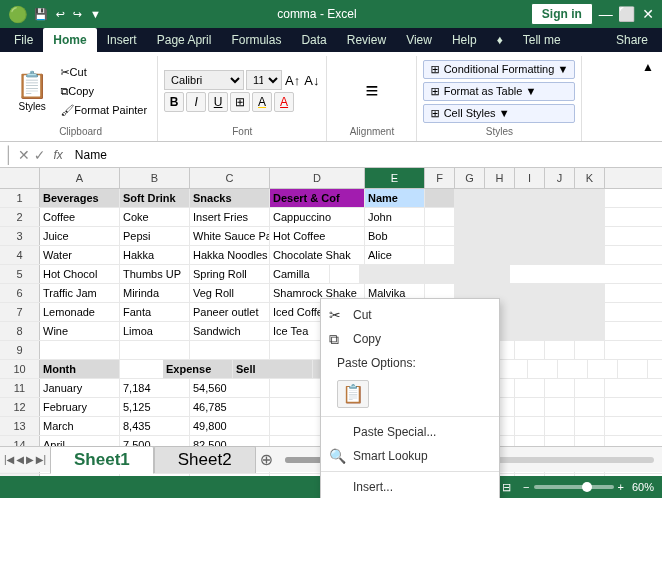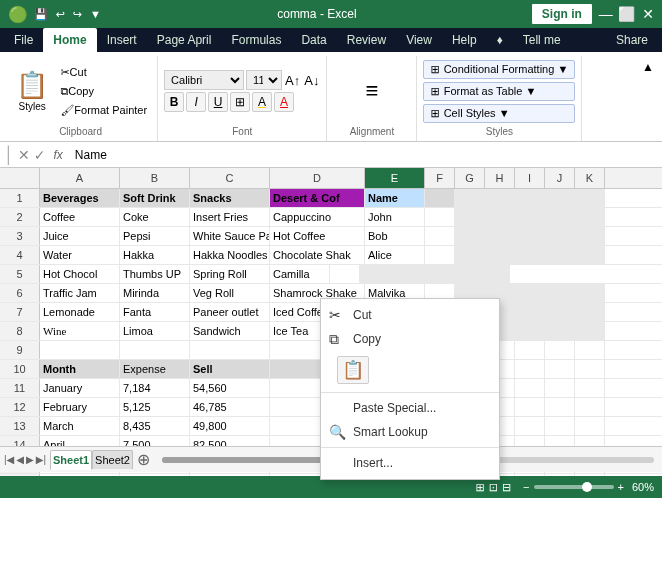--- a/index.html
+++ b/index.html
@@ -40,21 +40,21 @@
     
     .col-headers { display: flex; background: #f2f2f2; border-bottom: 1px solid #c8c8c8; }
     .corner-cell { width: 40px; min-width: 40px; border-right: 1px solid #c8c8c8; height: 20px; background: #f2f2f2; }
     .col-header { border-right: 1px solid #c8c8c8; height: 20px; display: flex; align-items: center; justify-content: center; font-size: 11px; color: #444; background: #f2f2f2; }
     .col-header.selected { background: #217346; color: #fff; }
 
     
     .grid-row { display: flex; border-bottom: 1px solid #e8e8e8; }
     .row-num { width: 40px; min-width: 40px; background: #f2f2f2; border-right: 1px solid #c8c8c8; display: flex; align-items: center; justify-content: center; font-size: 11px; color: #444; height: 18px; }
     .grid-cell { border-right: 1px solid #e8e8e8; height: 18px; font-size: 11px; padding: 0 3px; overflow: hidden; white-space: nowrap; display: flex; align-items: center; }
-    .sheet-tab { padding: 3px 2px; background: #e0e0e0; border: 1px solid #c0c0c0; border-bottom: none; font-size: 11px; cursor: pointer; border-radius: 2px 2px 0 0; }
+    .sheet-tab { padding: 3px 23px; background: #e0e0e0; border: 1px solid #c0c0c0; border-bottom: none; font-size: 17px; cursor: pointer; border-radius: 2px 2px 0 0; }
     .sheet-tab.active { background: #fff; border-bottom: 1px solid #fff; color: #217346; font-weight: 600; }
     .add-sheet-btn { font-size: 16px; color: #666; cursor: pointer; padding: 0 4px; }
 
     
     .status-bar { height: 22px; background: #217346; color: #fff; display: flex; align-items: center; padding: 0 8px; justify-content: space-between; font-size: 11px; }
     .zoom-control { display: flex; align-items: center; gap: 4px; }
     .zoom-slider { width: 80px; height: 4px; background: rgba(255,255,255,0.5); border-radius: 2px; position: relative; cursor: pointer; }
     .zoom-thumb { width: 10px; height: 10px; background: #fff; border-radius: 50%; position: absolute; top: -3px; left: 60%; }
 
     
@@ -307,21 +307,21 @@
           <div class="grid-cell" style="width: 60px; min-width: 60px;">Herry</div>
           <div class="grid-cell" style="width: 30px; min-width: 30px;"></div>
           <div class="grid-cell" style="width: 30px; min-width: 30px; background: rgb(232, 232, 232);"></div>
           <div class="grid-cell" style="width: 30px; min-width: 30px; background: rgb(232, 232, 232);"></div>
           <div class="grid-cell" style="width: 30px; min-width: 30px; background: rgb(232, 232, 232);"></div>
           <div class="grid-cell" style="width: 30px; min-width: 30px; background: rgb(232, 232, 232);"></div>
           <div class="grid-cell" style="width: 30px; min-width: 30px; background: rgb(232, 232, 232);"></div>
         </div>
         <div class="grid-row">
           <div class="row-num">8</div>
-          <div class="grid-cell" style="width: 80px; min-width: 80px; font-family: Liberation Serif, serif;">Wine</div>
+          <div class="grid-cell" style="width: 80px; min-width: 80px;">Wine</div>
           <div class="grid-cell" style="width: 70px; min-width: 70px;">Limoa</div>
           <div class="grid-cell" style="width: 80px; min-width: 80px;">Sandwich</div>
           <div class="grid-cell" style="width: 95px; min-width: 95px;">Ice Tea</div>
           <div class="grid-cell" style="width: 60px; min-width: 60px;"></div>
           <div class="grid-cell" style="width: 30px; min-width: 30px;"></div>
           <div class="grid-cell" style="width: 30px; min-width: 30px; background: rgb(232, 232, 232);"></div>
           <div class="grid-cell" style="width: 30px; min-width: 30px; background: rgb(232, 232, 232);"></div>
           <div class="grid-cell" style="width: 30px; min-width: 30px; background: rgb(232, 232, 232);"></div>
           <div class="grid-cell" style="width: 30px; min-width: 30px; background: rgb(232, 232, 232);"></div>
           <div class="grid-cell" style="width: 30px; min-width: 30px; background: rgb(232, 232, 232);"></div>
@@ -336,21 +336,21 @@
           <div class="grid-cell" style="width: 30px; min-width: 30px;"></div>
           <div class="grid-cell" style="width: 30px; min-width: 30px;"></div>
           <div class="grid-cell" style="width: 30px; min-width: 30px;"></div>
           <div class="grid-cell" style="width: 30px; min-width: 30px;"></div>
           <div class="grid-cell" style="width: 30px; min-width: 30px;"></div>
           <div class="grid-cell" style="width: 30px; min-width: 30px;"></div>
         </div>
         <div class="grid-row">
           <div class="row-num">10</div>
           <div class="grid-cell" style="width: 80px; min-width: 80px; font-weight: bold; background: rgb(217, 217, 217);">Month</div>
-          <div class="grid-cell" style="width: 70px; min-width: 70px; font-weight: normal; background: rgb(217, 217, 217);">Expense</div>
+          <div class="grid-cell" style="width: 70px; min-width: 70px; font-weight: bold; background: rgb(217, 217, 217); margin-left: 43px;">Expense</div>
           <div class="grid-cell" style="width: 80px; min-width: 80px; font-weight: bold; background: rgb(217, 217, 217);">Sell</div>
           <div class="grid-cell" style="width: 95px; min-width: 95px; font-weight: bold; background: rgb(217, 217, 217);"></div>
           <div class="grid-cell" style="width: 60px; min-width: 60px; font-weight: bold; background: rgb(217, 217, 217);"></div>
           <div class="grid-cell" style="width: 30px; min-width: 30px; font-weight: bold; background: rgb(217, 217, 217);"></div>
           <div class="grid-cell" style="width: 30px; min-width: 30px;"></div>
           <div class="grid-cell" style="width: 30px; min-width: 30px;"></div>
           <div class="grid-cell" style="width: 30px; min-width: 30px;"></div>
           <div class="grid-cell" style="width: 30px; min-width: 30px;"></div>
           <div class="grid-cell" style="width: 30px; min-width: 30px;"></div>
         </div>
@@ -489,20 +489,23 @@
 
   <div class="context-menu" style="top:130px; left:320px;">
     <div class="menu-item">
       <span class="menu-icon">✂</span>
       <span>Cut</span>
     </div>
     <div class="menu-item">
       <span class="menu-icon">⧉</span>
       <span>Copy</span>
     </div>
+    <div class="menu-item" style="font-weight:normal;color:#333;padding-left:16px;">
+      <span>Paste Options:</span>
+    </div>
     <div class="menu-item" style="padding-left:16px;gap:4px;">
       <span style="font-size:18px;border:1px solid #ccc;padding:2px 4px;background:#f5f5f5;border-radius:2px;">📋</span>
     </div>
     <div class="menu-separator"></div>
     <div class="menu-item">
       <span>Paste Special...</span>
     </div>
     <div class="menu-item">
       <span class="menu-icon">🔍</span>
       <span>Smart Lookup</span>

